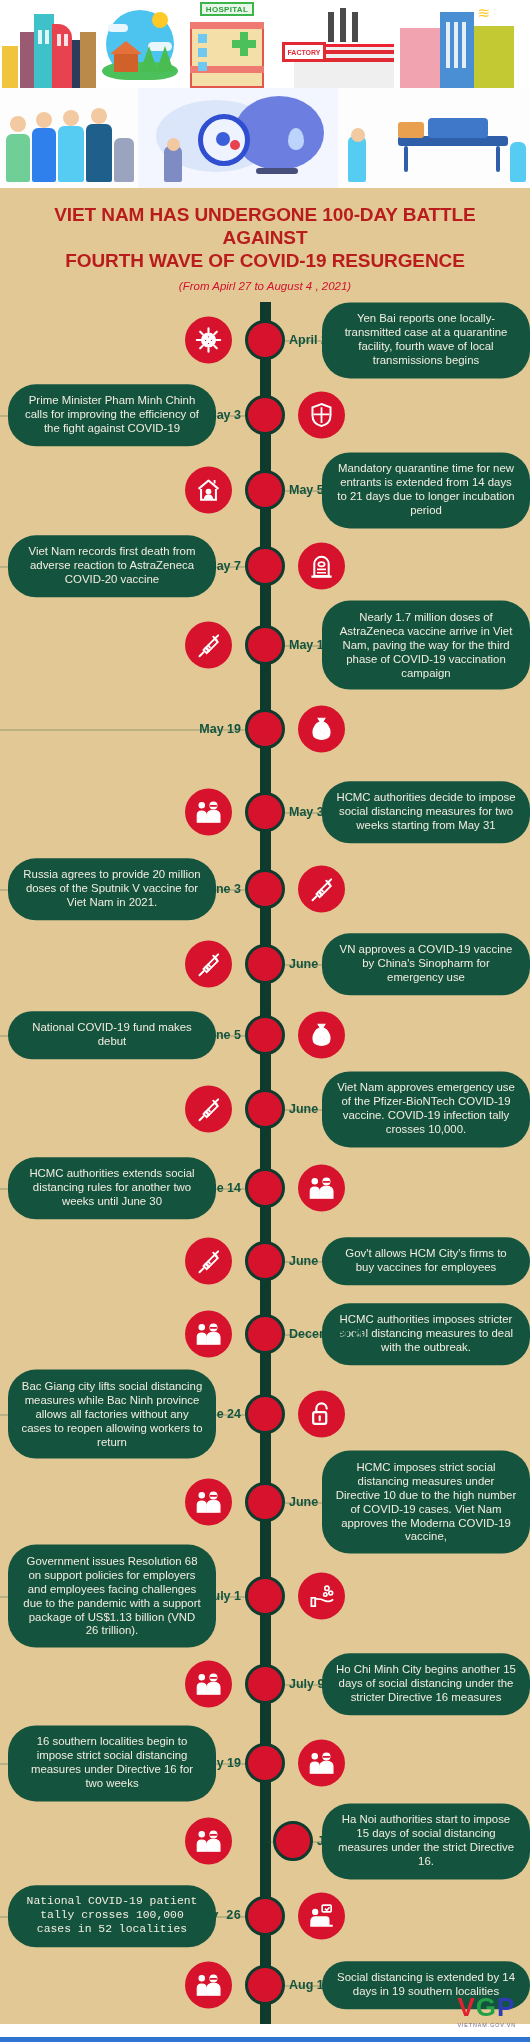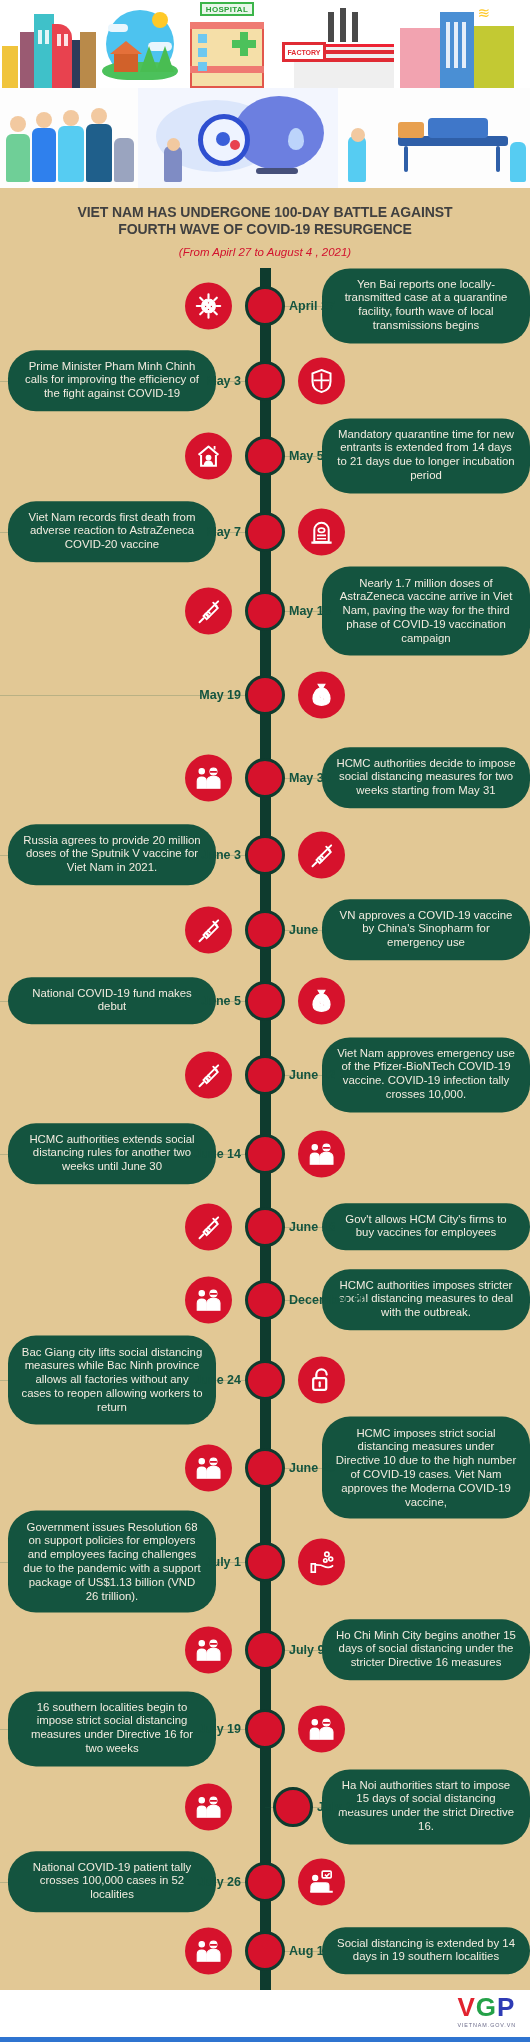--- a/index.html
+++ b/index.html
@@ -61,21 +61,21 @@
   .fig { position:absolute; bottom:6px; border-radius:6px 6px 2px 2px; }
   .head { position:absolute; border-radius:50%; }
   .mag { position:absolute; border-radius:50%; border:5px solid #2f4fd0; background:#eef3ff; }
   .bed { position:absolute; border-radius:3px; }
 
   
   .titlewrap {
     background:#e2c895; padding:16px 14px 10px; text-align:center;
   }
   .maintitle {
-    color:#404040; font-weight:bold; font-size:14px; line-height:1.2;
+    color:#b91c1c; font-weight:bold; font-size:19px; line-height:1.2;
     letter-spacing:-.1px;
   }
   .subtitle {
     color:#d2122e; font-style:italic; font-size:11.5px; margin-top:8px;
   }
 
   
   .timeline {
     position:relative; background:#e2c895; width:530px;
     padding-bottom:6px;
@@ -548,21 +548,21 @@
           <circle cx="6" cy="6" r="2.4" fill="#fff"></circle>
           <path d="M2 21v-6.2c0-2.2 1.8-3.6 4-3.6s4 1.4 4 3.6V21z" fill="#fff"></path>
           <circle cx="16.4" cy="6.2" r="3.1" fill="#fff"></circle>
           <path d="M10.6 21v-6.4c0-2.6 2.6-4.2 5.8-4.2s5.8 1.6 5.8 4.2V21z" fill="#fff"></path>
           <path d="M13.4 6.6h6" stroke="#d6122c" stroke-width="1.6"></path>
         </svg>
       </div>
       <div class="date r">July 24</div>
       <div class="node"></div>
     </div>
-    <div class="row" style="height: 72px;">
+    <div class="row" style="height: 72px; font-family: Liberation Mono, monospace;">
       <div class="connector left" style="width: 265px;"></div>
       <div class="bubble l">National COVID-19 patient tally crosses 100,000 cases in 52 localities</div>
       <div class="icon r">
         <svg viewBox="0 0 24 24">
           <rect x="12.6" y="2.4" width="8" height="6" rx="1" fill="none" stroke="#fff" stroke-width="1.5"></rect>
           <path d="M15 5.4l1.6 1.6 2.6-2.8" stroke="#fff" stroke-width="1.4" fill="none"></path>
           <circle cx="6.4" cy="8.4" r="2.3" fill="#fff"></circle>
           <path d="M2.6 20.4v-4.2c0-2 1.8-3.4 3.8-3.4h9.4c1.6 0 2.8 1 2.8 2.6v5z" fill="#fff"></path>
           <path d="M2 20.6h20" stroke="#fff" stroke-width="1.8"></path>
         </svg>

